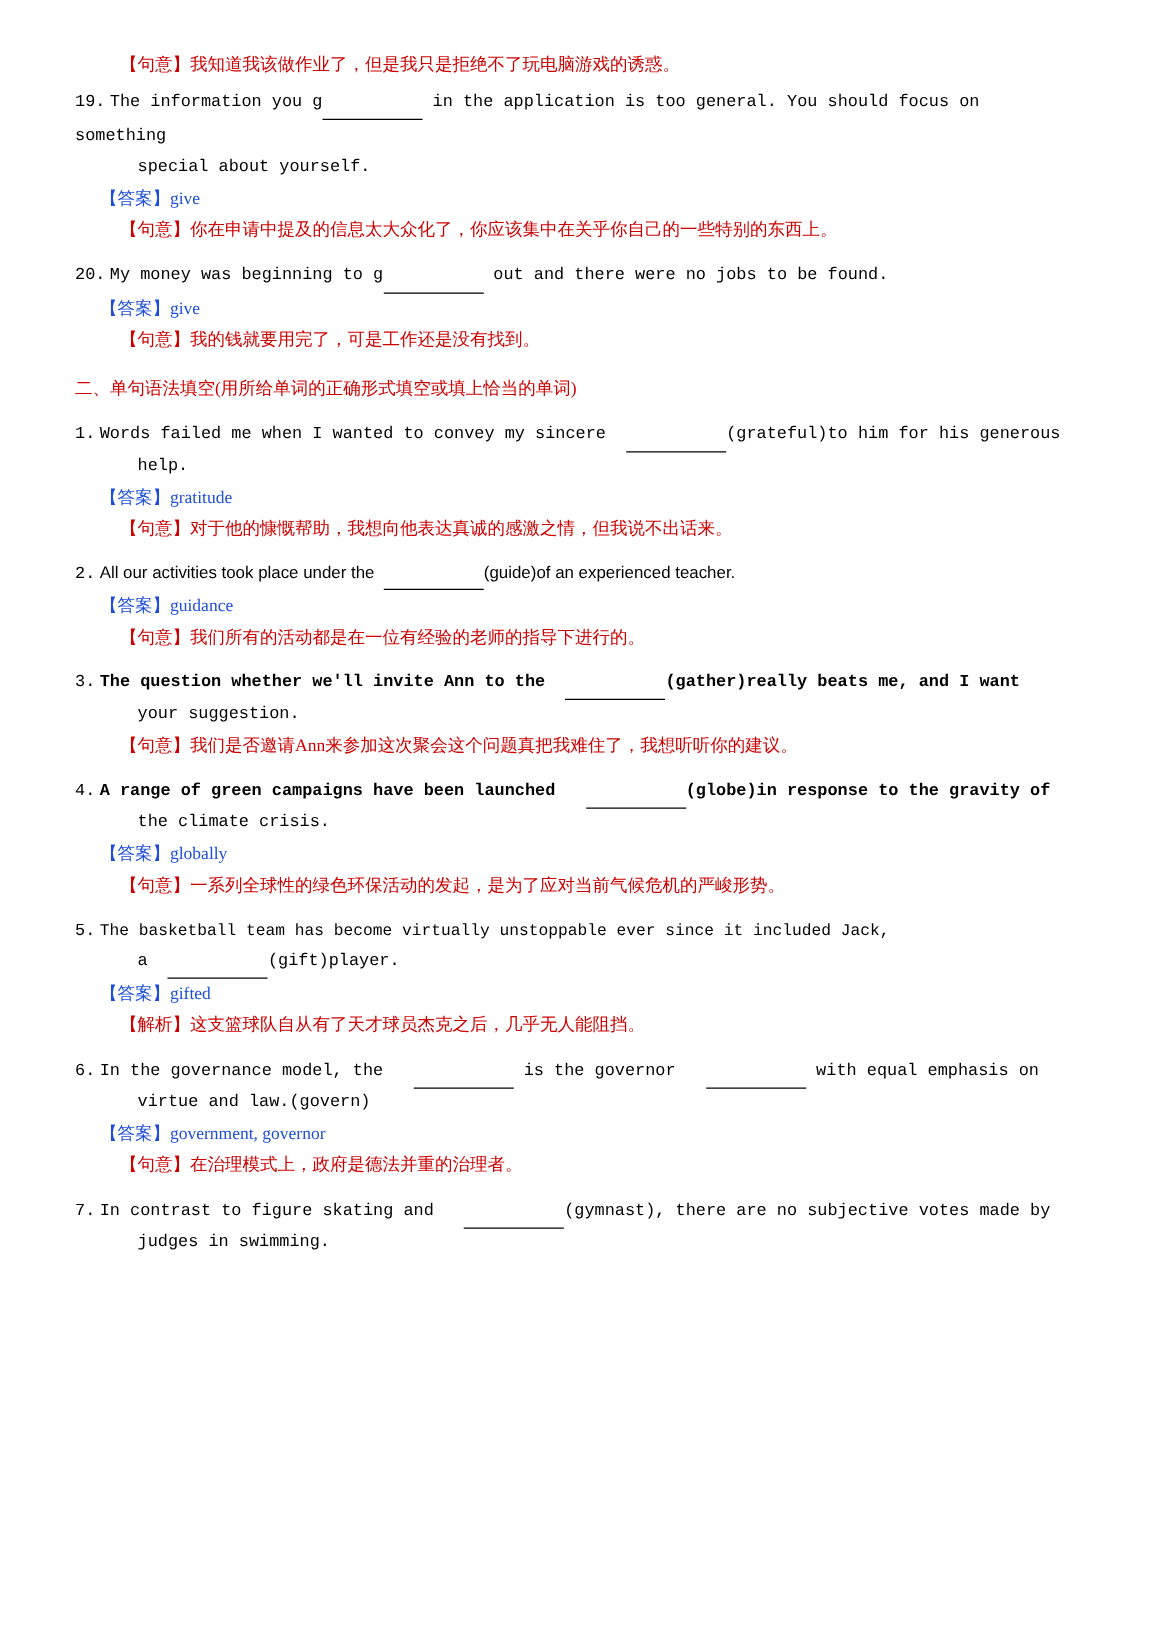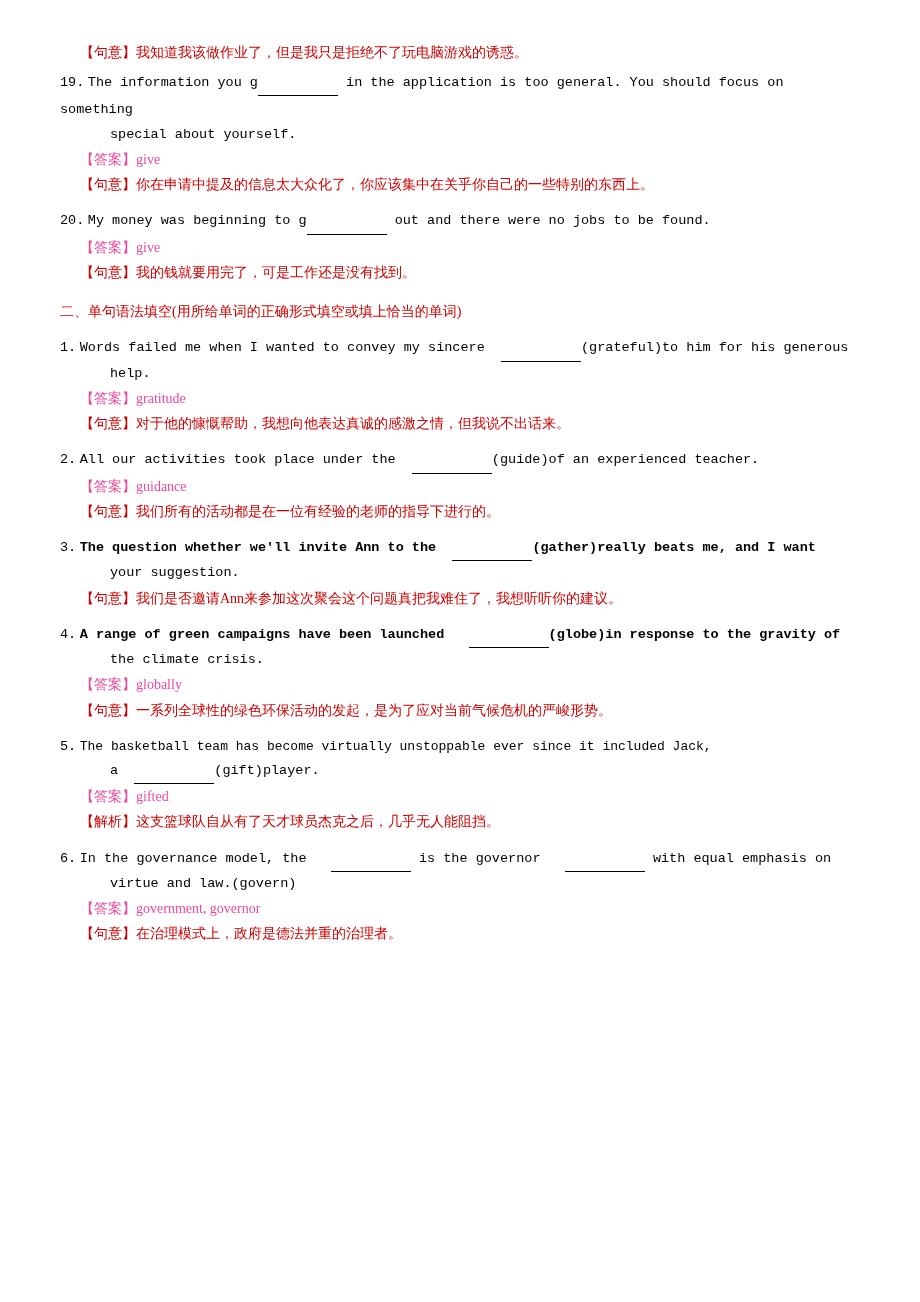--- a/index.html
+++ b/index.html
@@ -11,31 +11,31 @@
       background: #ffffff;
       font-family: 'SimSun', 'Song', serif;
       font-size: 14px;
       color: #000000;
       padding: 40px 60px;
       line-height: 1.8;
     }
     .sentence-line {
       color: #cc0000;
       margin-bottom: 4px;
-      margin-left: 20px;
+      margin-left: 36px;
     }
     .question-block {
       margin-bottom: 10px;
     }
     .question-number {
       font-family: 'Courier New', monospace;
       font-size: 13.5px;
     }
     .answer-line {
-      color: #ec4899;
+      color: #1d4ed8;
       margin-left: 20px;
       font-size: 14px;
     }
     .blank {
       display: inline-block;
       border-bottom: 1px solid #000;
       min-width: 80px;
       text-align: center;
     }
     .section-title {
@@ -85,21 +85,21 @@
       <span style="font-family:'Courier New',monospace;font-size:13.5px;">Words failed me when I wanted to convey my sincere &nbsp;<span class="blank">&nbsp;&nbsp;&nbsp;&nbsp;&nbsp;&nbsp;&nbsp;&nbsp;&nbsp;</span>(grateful)to him for his generous</span>
     </div>
     <div class="continuation">help.</div>
     <div class="answer-line">【答案】gratitude</div>
     <div class="sentence-line">【句意】对于他的慷慨帮助，我想向他表达真诚的感激之情，但我说不出话来。</div>
   </div>
 
   <div class="question-block">
     <div>
       <span class="question-number">2.</span>
-      <span style="font-family:Liberation Mono, monospace;font-size:13.5px;">All our activities took place under the &nbsp;<span class="blank">&nbsp;&nbsp;&nbsp;&nbsp;&nbsp;&nbsp;&nbsp;&nbsp;&nbsp;</span>(guide)of an experienced teacher.</span>
+      <span style="font-family:Liberation Sans, sans-serif;font-size:13.5px;">All our activities took place under the &nbsp;<span class="blank">&nbsp;&nbsp;&nbsp;&nbsp;&nbsp;&nbsp;&nbsp;&nbsp;&nbsp;</span>(guide)of an experienced teacher.</span>
     </div>
     <div class="answer-line">【答案】guidance</div>
     <div class="sentence-line">【句意】我们所有的活动都是在一位有经验的老师的指导下进行的。</div>
   </div>
 
   <div class="question-block">
     <div>
       <span class="question-number">3.</span>
       <span style="font-family:'Courier New',monospace;font-size:13.5px;font-weight:bold;">The question whether we'll invite Ann to the &nbsp;<span class="blank">&nbsp;&nbsp;&nbsp;&nbsp;&nbsp;&nbsp;&nbsp;&nbsp;&nbsp;</span>(gather)really beats me, and I want</span>
     </div>
@@ -131,15 +131,20 @@
     <div>
       <span class="question-number">6.</span>
       <span style="font-family:'Courier New',monospace;font-size:13.5px;">In the governance model, the &nbsp;&nbsp;<span class="blank">&nbsp;&nbsp;&nbsp;&nbsp;&nbsp;&nbsp;&nbsp;&nbsp;&nbsp;</span> is the governor &nbsp;&nbsp;<span class="blank">&nbsp;&nbsp;&nbsp;&nbsp;&nbsp;&nbsp;&nbsp;&nbsp;&nbsp;</span> with equal emphasis on</span>
     </div>
     <div class="continuation">virtue and law.(govern)</div>
     <div class="answer-line">【答案】government, governor</div>
     <div class="sentence-line">【句意】在治理模式上，政府是德法并重的治理者。</div>
   </div>
 
   <div class="question-block">
+    <div>
+      <span class="question-number">7.</span>
+      <span style="font-family:'Courier New',monospace;font-size:13.5px;">In contrast to figure skating and &nbsp;&nbsp;<span class="blank">&nbsp;&nbsp;&nbsp;&nbsp;&nbsp;&nbsp;&nbsp;&nbsp;&nbsp;</span>(gymnast), there are no subjective votes made by</span>
+    </div>
+    <div class="continuation">judges in swimming.</div>
   </div>
 
 </div>
 
 </body></html>

